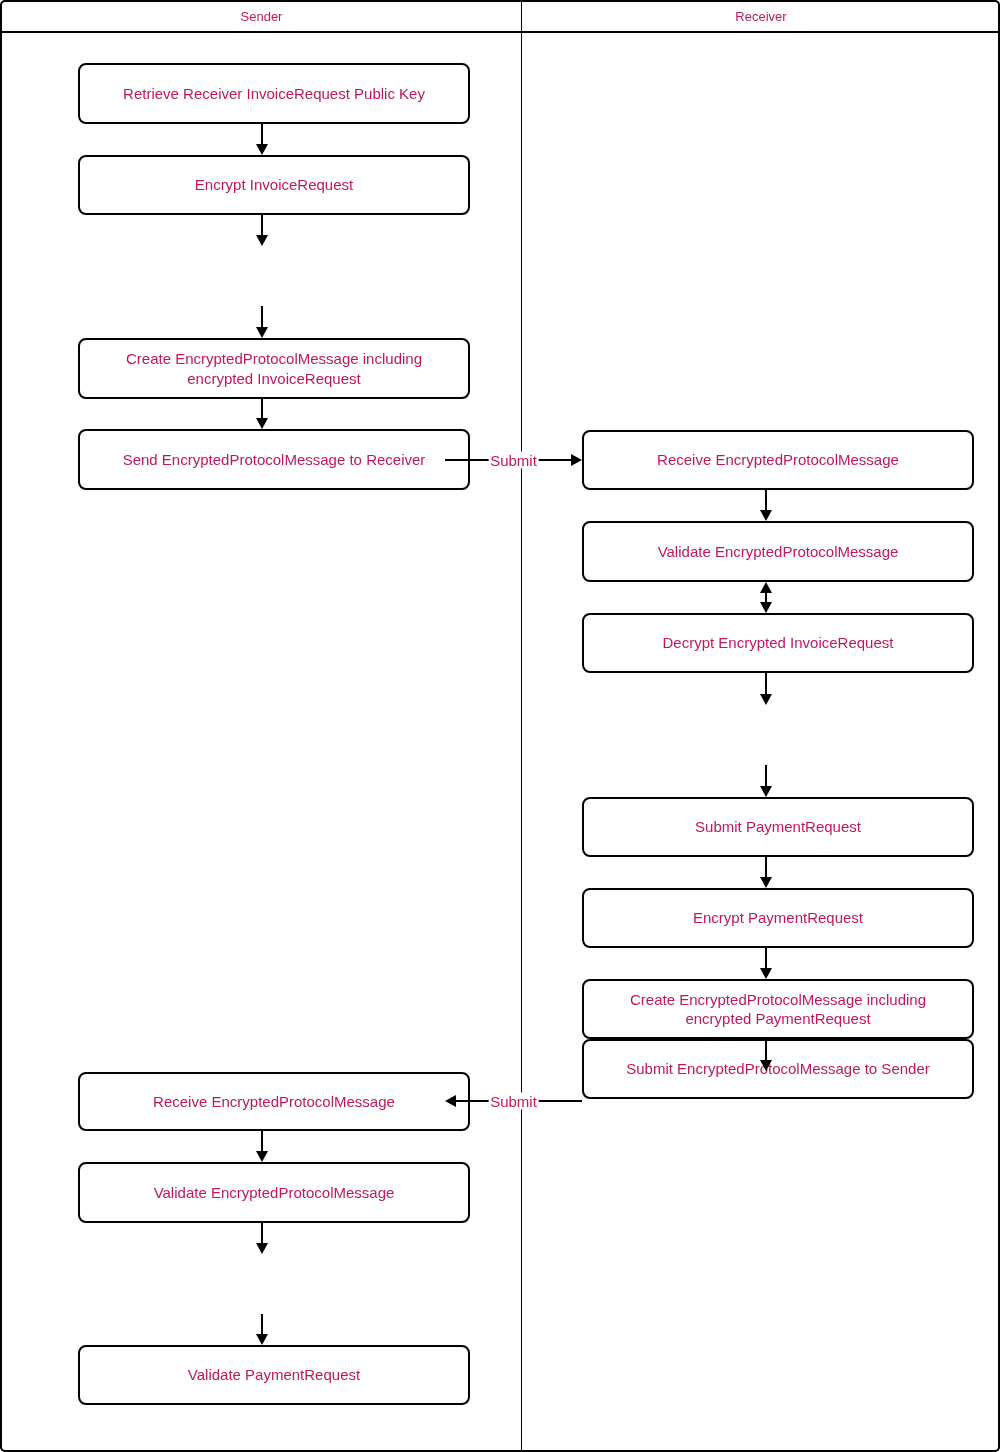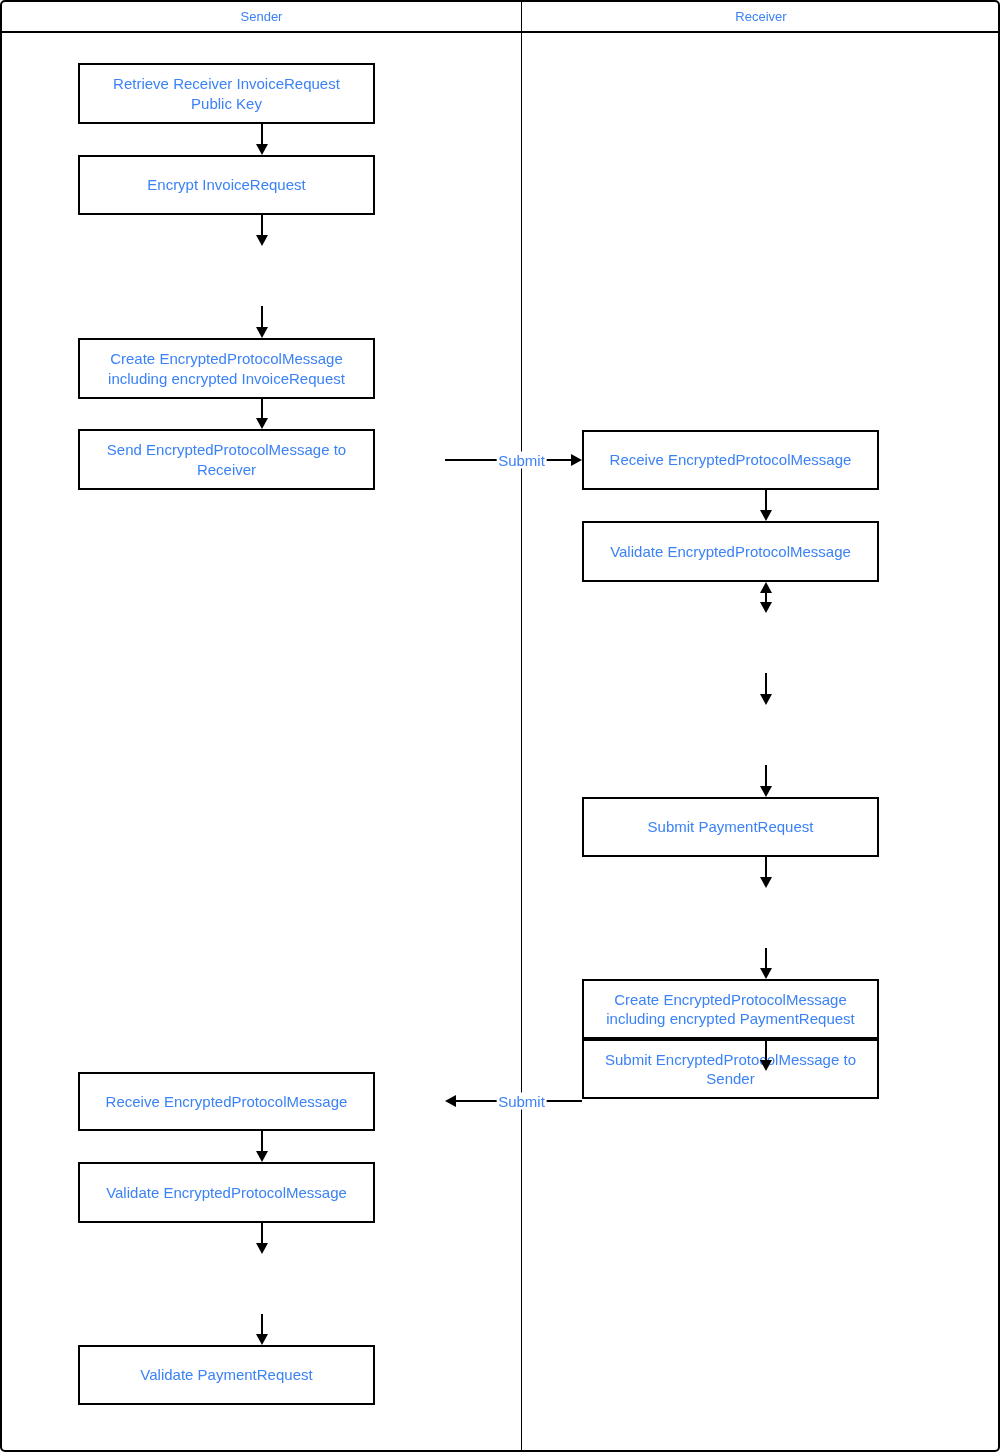--- a/index.html
+++ b/index.html
@@ -5,42 +5,42 @@
   html,body{margin:0;padding:0;background:#fff;}
   .canvas{
     position:relative;
     width:1000px;height:1452px;
     background:#ffffff;
     border:2.5px solid #000;
     border-radius:5px;
     box-sizing:border-box;
     overflow:hidden;
     font-family:"Liberation Sans", sans-serif;
-    color:#3b82f6;
+    color:#be185d;
   }
   .lane-divider{
     position:absolute;top:0;left:518.5px;width:1.8px;height:100%;
     background:#000;
   }
   .header-sep{
     position:absolute;top:28.5px;left:0;width:100%;height:2.2px;
     background:#000;
   }
   .lane-title{
     position:absolute;top:0;height:29px;line-height:29px;
     text-align:center;font-size:13px;
   }
   .lane-title.tx{left:0;width:519px;}
   .lane-title.rx{left:520px;width:478px;}
   .node{
     position:absolute;
-    left:76px;width:297px;
+    left:76px;width:392px;
     background:#fff;
     border:2px solid #000;
-    border-radius:0;
+    border-radius:8px;
     box-sizing:border-box;
     display:flex;align-items:center;justify-content:center;
     text-align:center;
     font-size:15px;line-height:1.3;
     padding:0 13px;
   }
   .node.rx{left:580px;}
   .varrow{position:absolute;width:12px;}
   .varrow .vline{position:absolute;left:5px;top:0;bottom:10px;width:2px;background:#000;}
   .varrow.double .vline{top:10px;}
@@ -68,21 +68,20 @@
     border-top:6px solid transparent;border-bottom:6px solid transparent;
     border-right:11px solid #000;
   }
   .edge-label{
     position:absolute;left:50%;top:6.5px;
     transform:translate(-50%,-50%);
     background:#fff;
     padding:0 2px;
     font-size:15px;
     white-space:nowrap;
-    margin-left:8px;
   }
 </style>
 </head>
 <body>
 
 <div class="canvas">
 
   <div class="lane-divider"></div>
   <div class="header-sep"></div>
   <div class="lane-title tx">Sender</div>
@@ -110,22 +109,28 @@
   <div class="node" style="top:1343px;height:60px">
     <span>Validate PaymentRequest</span>
   </div>
 
   <div class="node rx" style="top:428px;height:60px">
     <span>Receive EncryptedProtocolMessage</span>
   </div>
   <div class="node rx" style="top:519px;height:61px">
     <span>Validate EncryptedProtocolMessage</span>
   </div>
+  <div class="node rx" style="top:611px;height:60px">
+    <span>Decrypt Encrypted InvoiceRequest</span>
+  </div>
   <div class="node rx" style="top:795px;height:60px">
     <span>Submit PaymentRequest</span>
+  </div>
+  <div class="node rx" style="top:886px;height:60px">
+    <span>Encrypt PaymentRequest</span>
   </div>
   <div class="node rx" style="top:977px;height:60px">
     <span>Create EncryptedProtocolMessage including encrypted PaymentRequest</span>
   </div>
   <div class="node rx" style="top:1037px;height:60px">
     <span>Submit EncryptedProtocolMessage to Sender</span>
   </div>
 
   <div class="varrow" style="left:253.5px;top:122px;height:31px">
     <div class="vline"></div>

